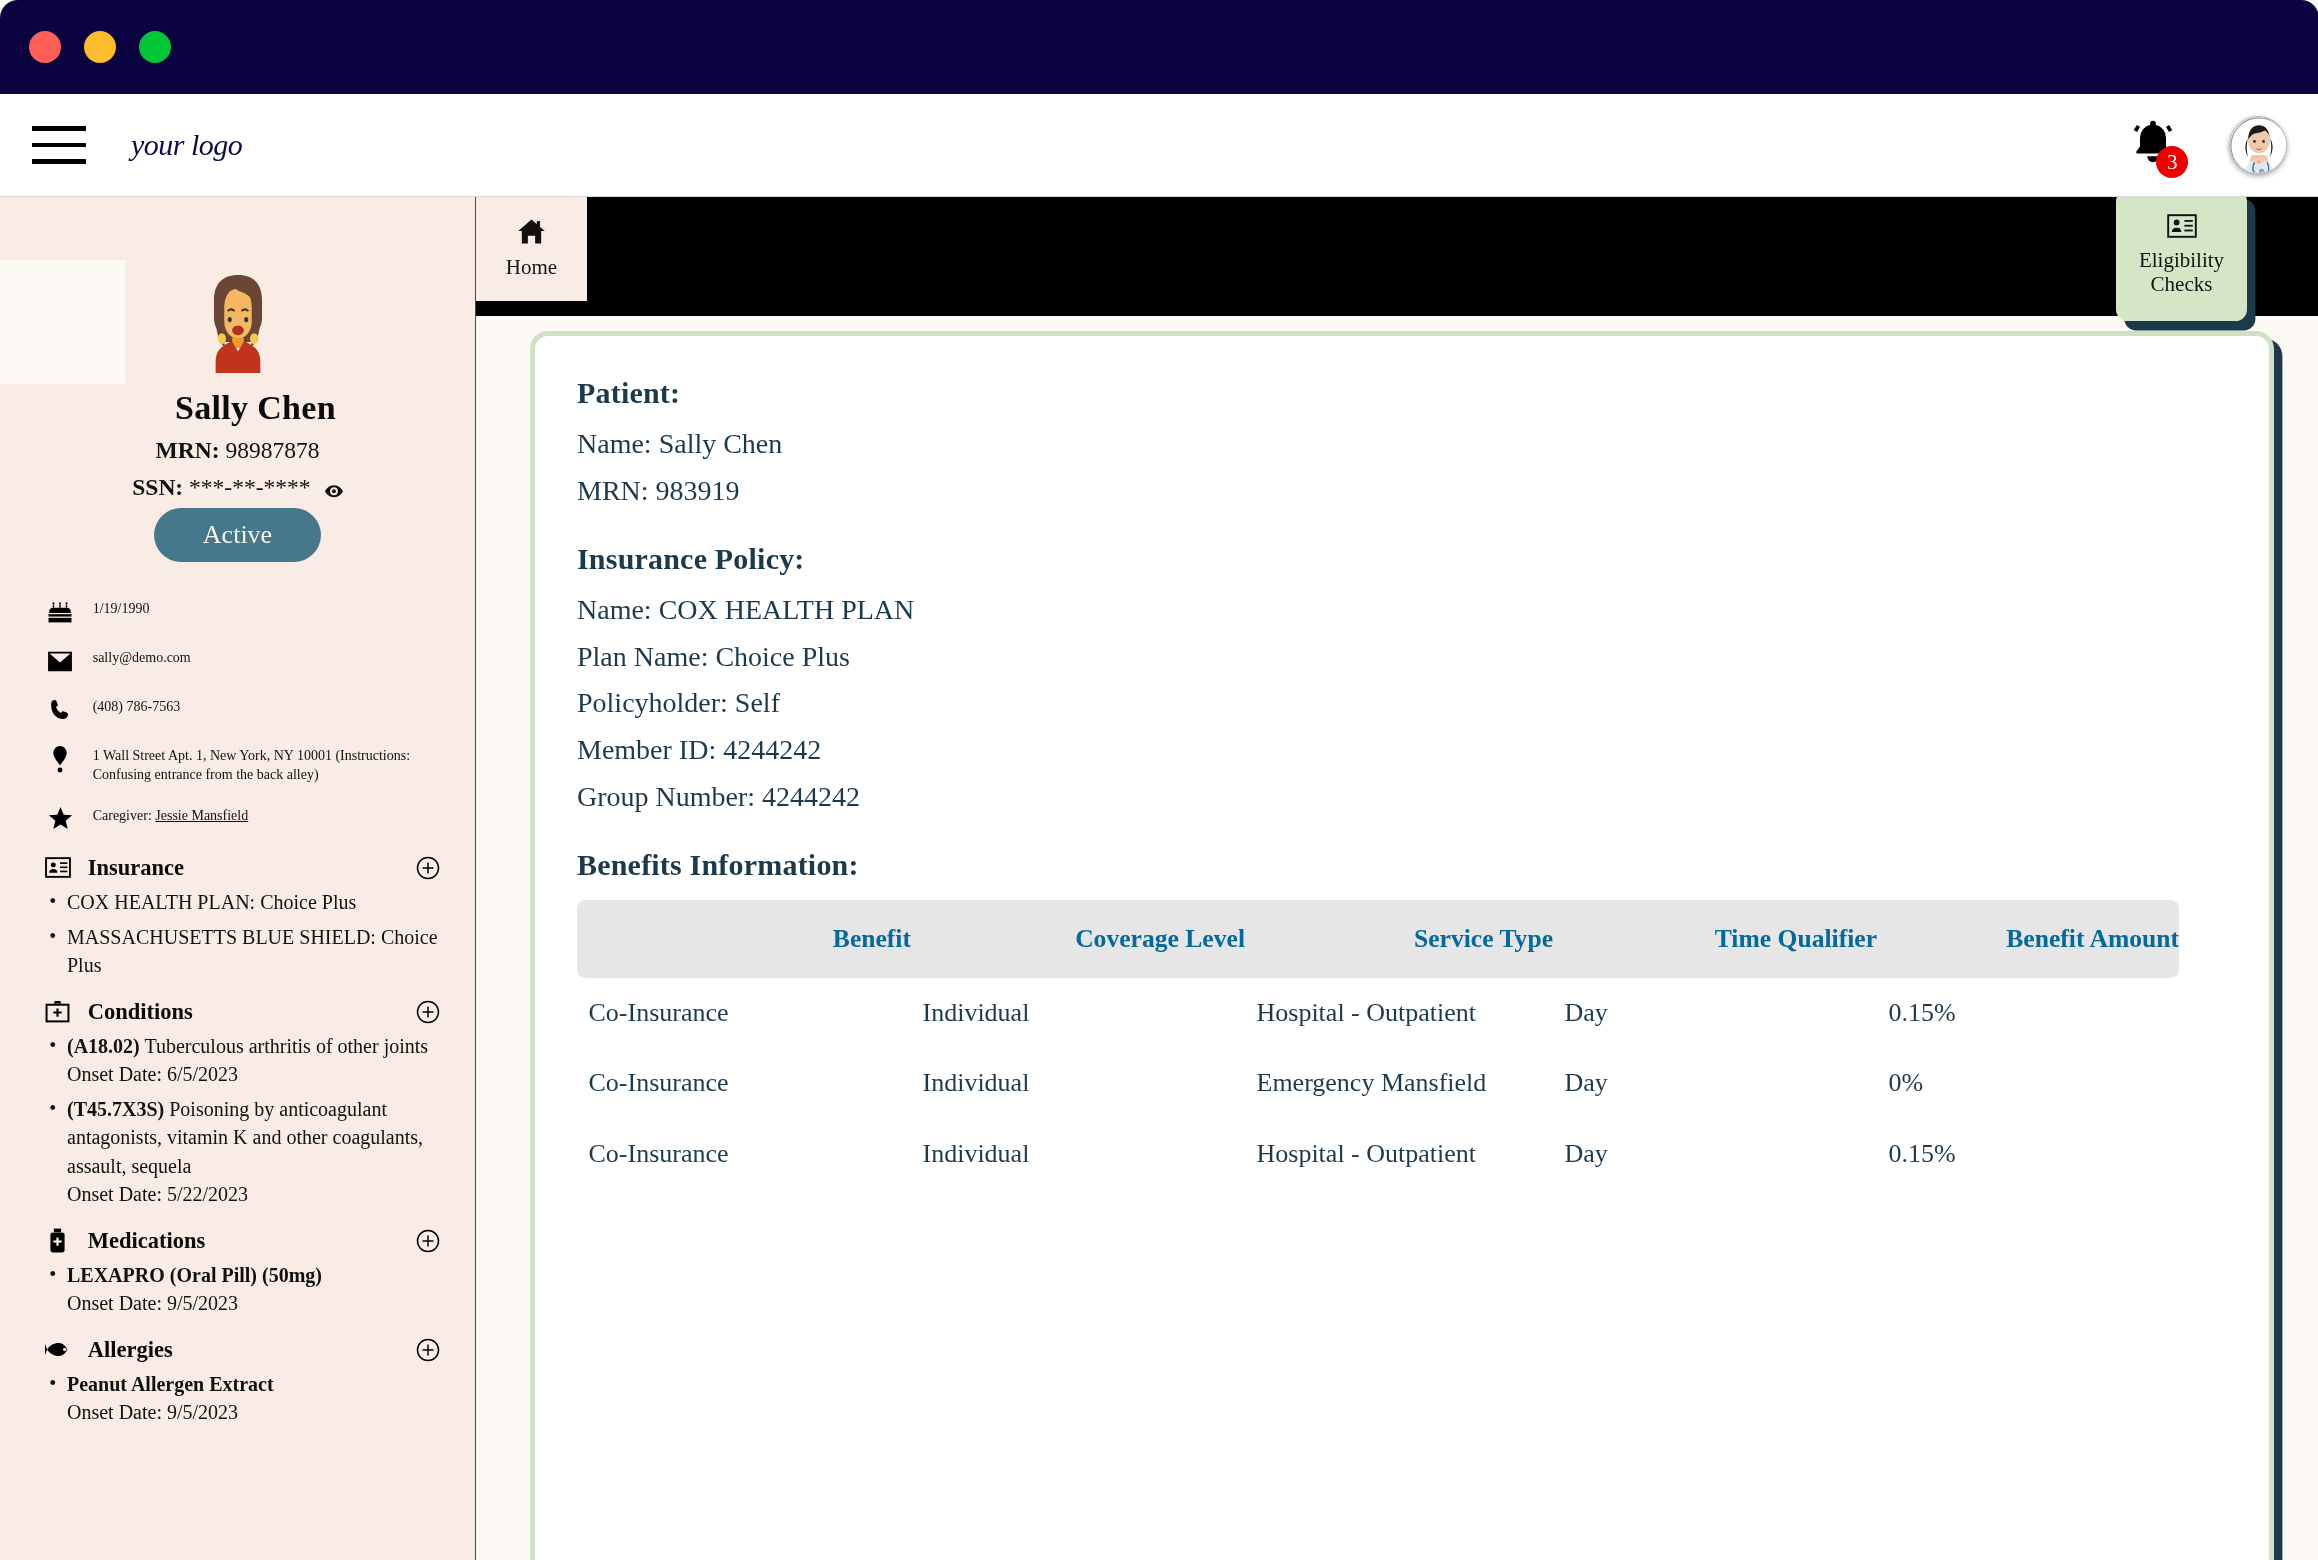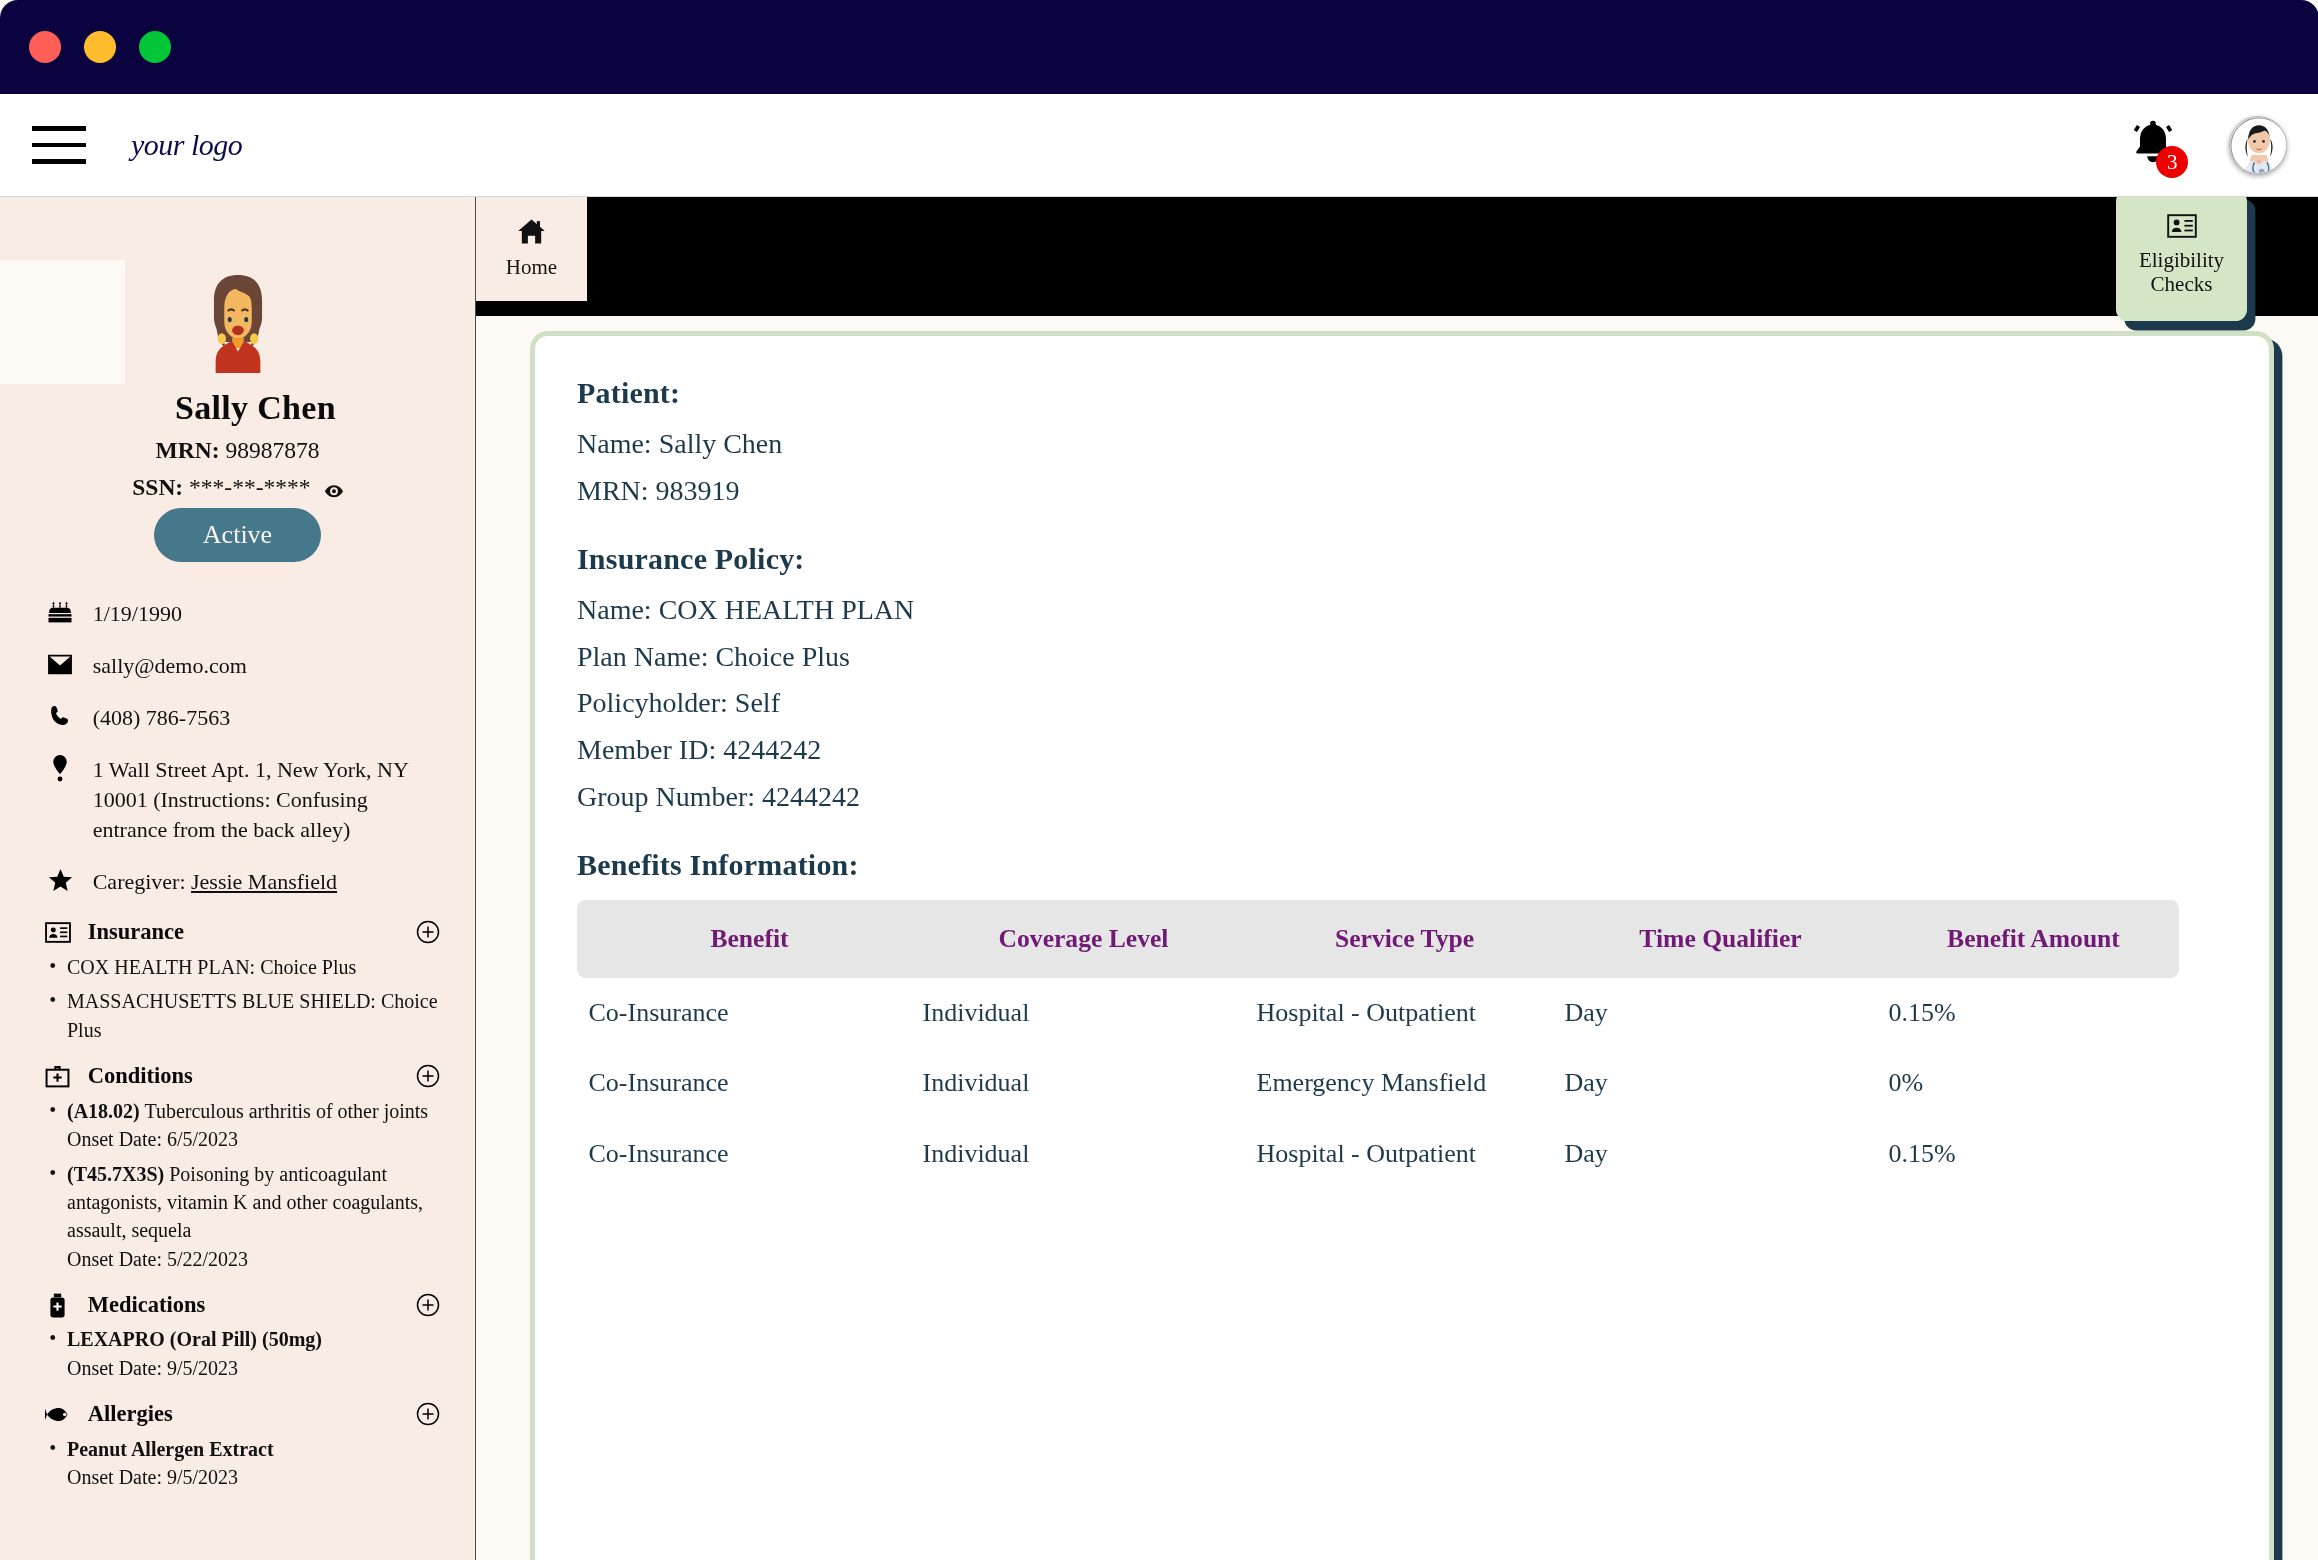--- a/index.html
+++ b/index.html
@@ -112,21 +112,21 @@
   .contact-row {
     display: flex; align-items: flex-start;
     margin-bottom: 22px;
   }
   .contact-ico {
     width: 32px; min-width: 32px; height: 27px;
     display: flex; align-items: center; justify-content: center;
     margin-right: 16.7px;
   }
   .contact-txt {
-    font-size: 22px; color: #111; line-height: 1.37;
+    font-size: 14px; color: #111; line-height: 1.37;
     max-width: 345px;
   }
   .contact-txt u { text-decoration: underline; }
 
   .section { margin: 19px 0 0 43px; width: 397px; }
   .section-head {
     display: flex; align-items: center; margin-bottom: 7.3px;
   }
   .section-head .sico {
     width: 29px; min-width: 29px; height: 26px;
@@ -201,23 +201,23 @@
   }
   .l-line {
     font-size: 28px; color: #1d3a4d; margin-bottom: 14.6px;
   }
   .gap { height: 21px; }
 
   table.benefits {
     width: 1602px; border-collapse: collapse; margin-top: 11.5px;
   }
   table.benefits thead th {
-    background: #e6e6e6; color: #701a75;
+    background: #e6e6e6; color: #0369a1;
     font-size: 25.6px; font-weight: bold;
-    text-align: center; padding: 24px 0 24px 11px;
+    text-align: right; padding: 24px 0 24px 11px;
     white-space: nowrap;
   }
   table.benefits thead th:first-child { border-top-left-radius: 8.4px; border-bottom-left-radius: 8.4px; }
   table.benefits thead th:last-child  { border-top-right-radius: 8.4px; border-bottom-right-radius: 8.4px; }
   table.benefits tbody td {
     font-size: 26px; color: #1d3a4d;
     padding: 18px 0 18px 11.5px;
     vertical-align: middle; line-height: 1.32;
   }
   .col-benefit  { width: 334px; }

